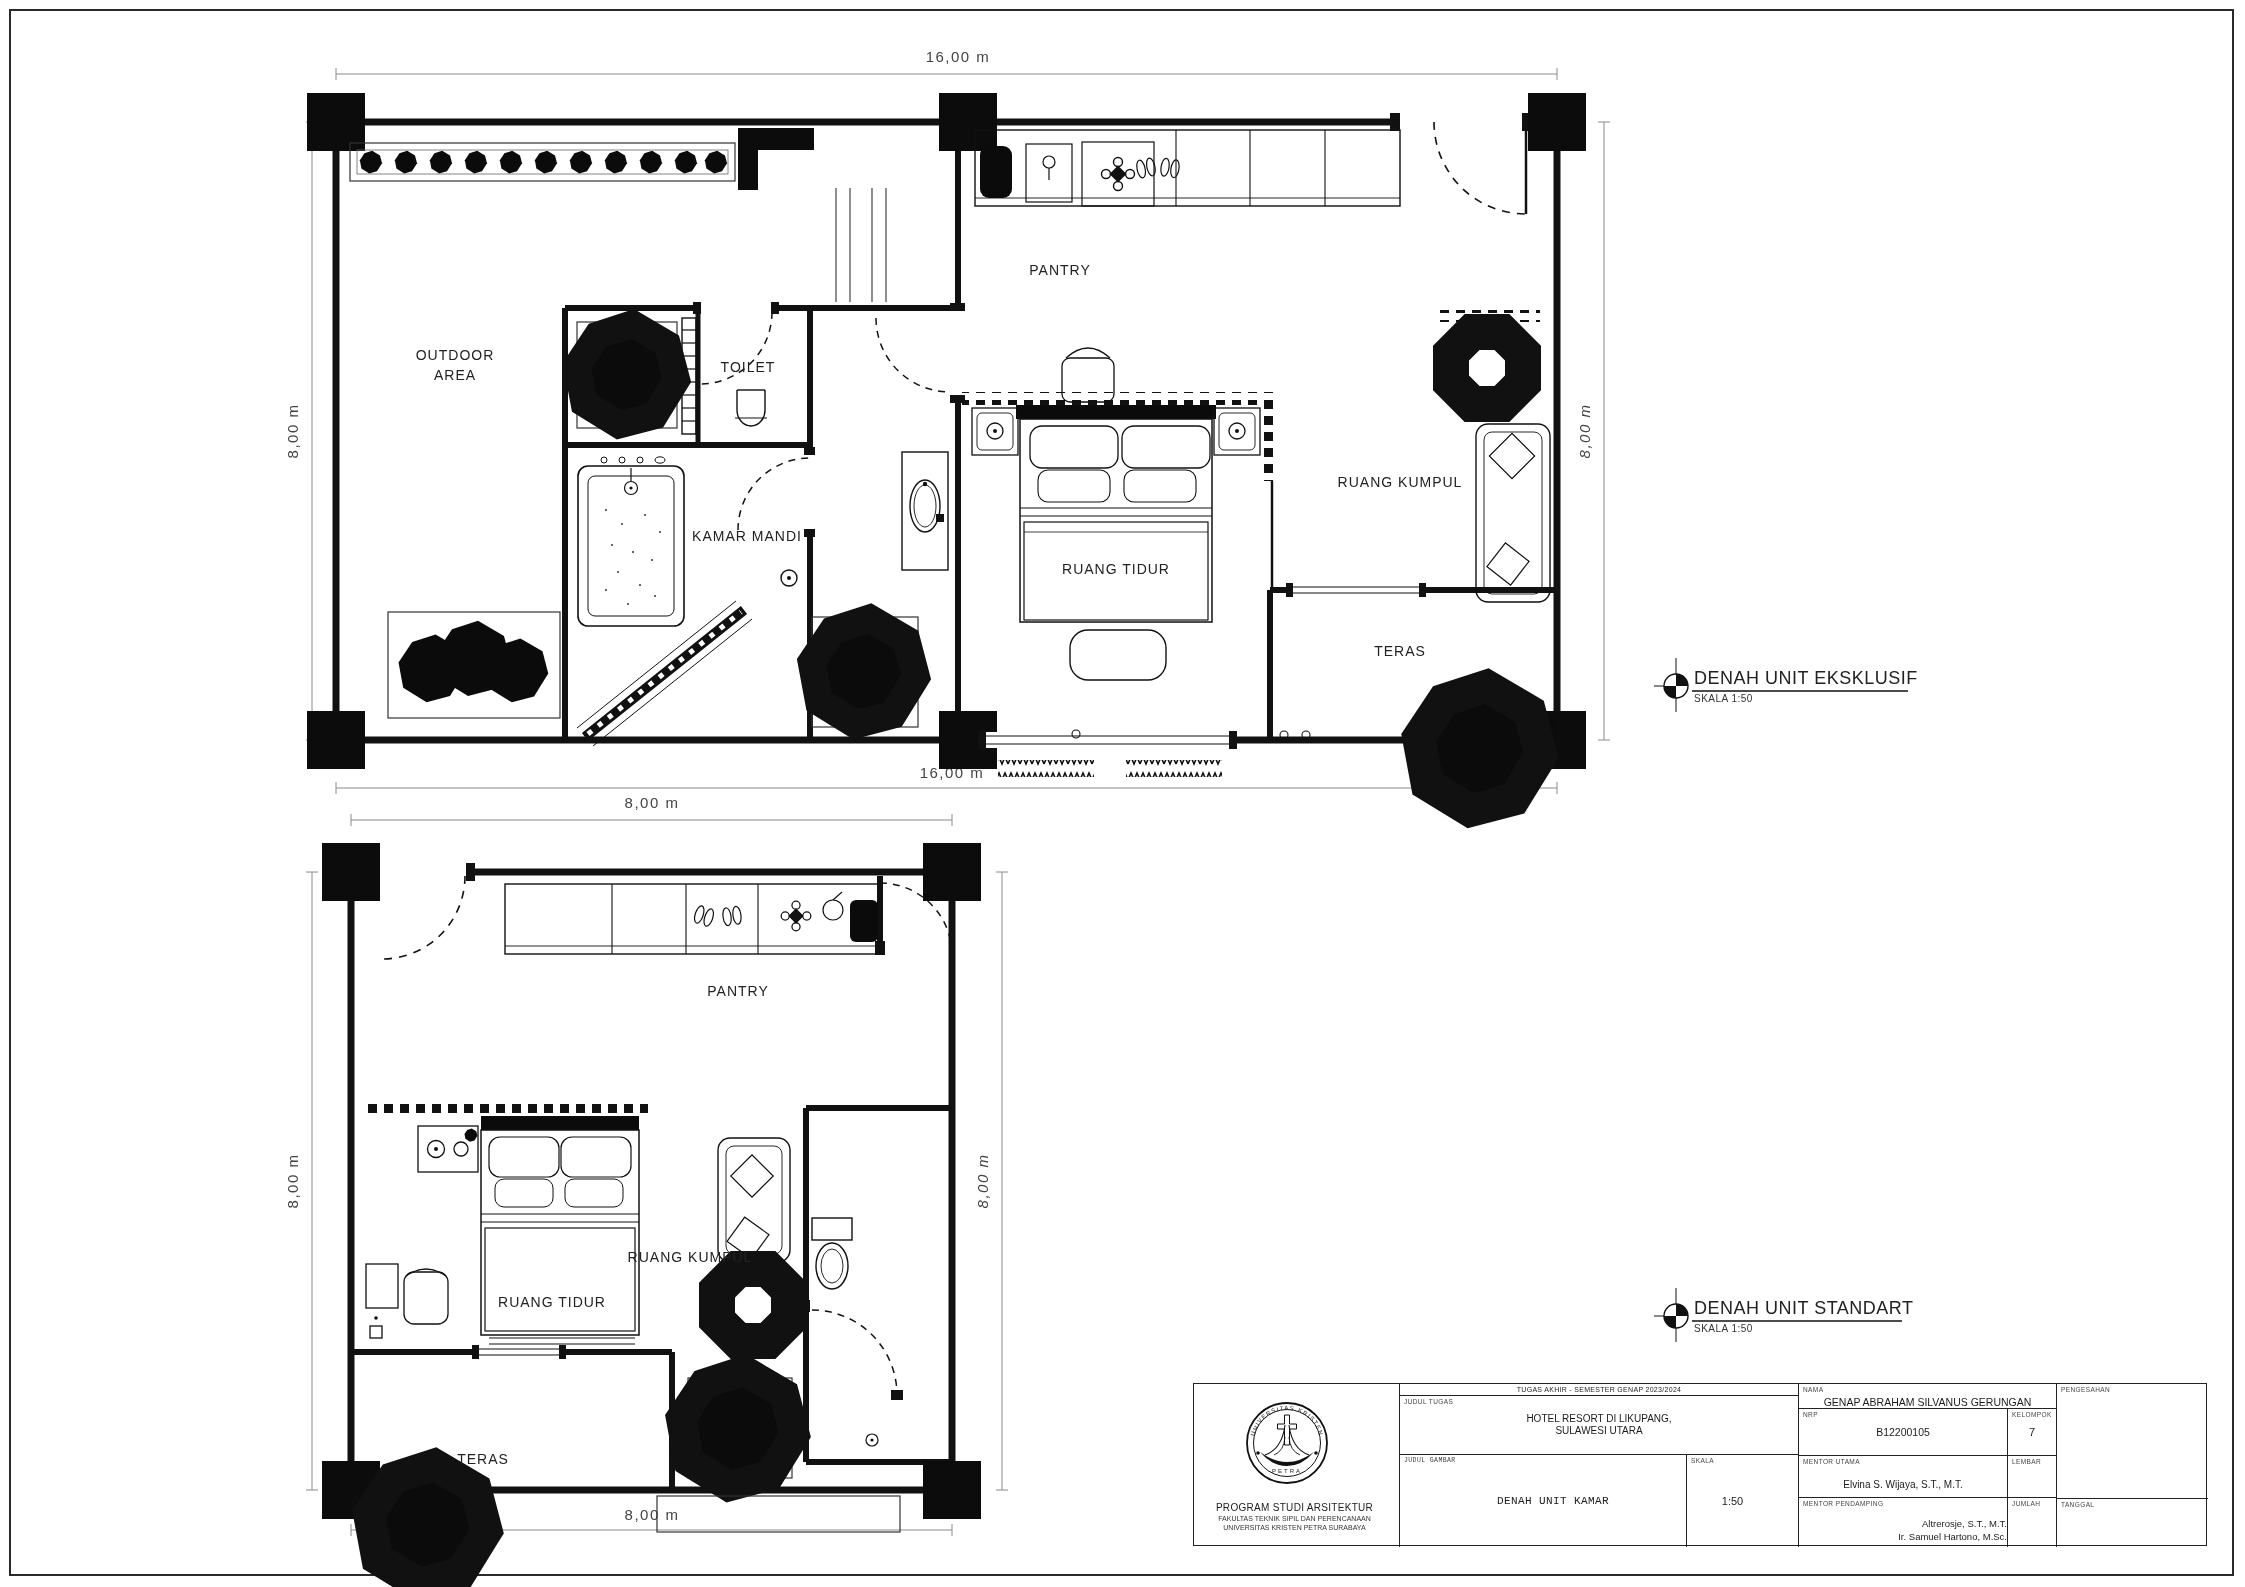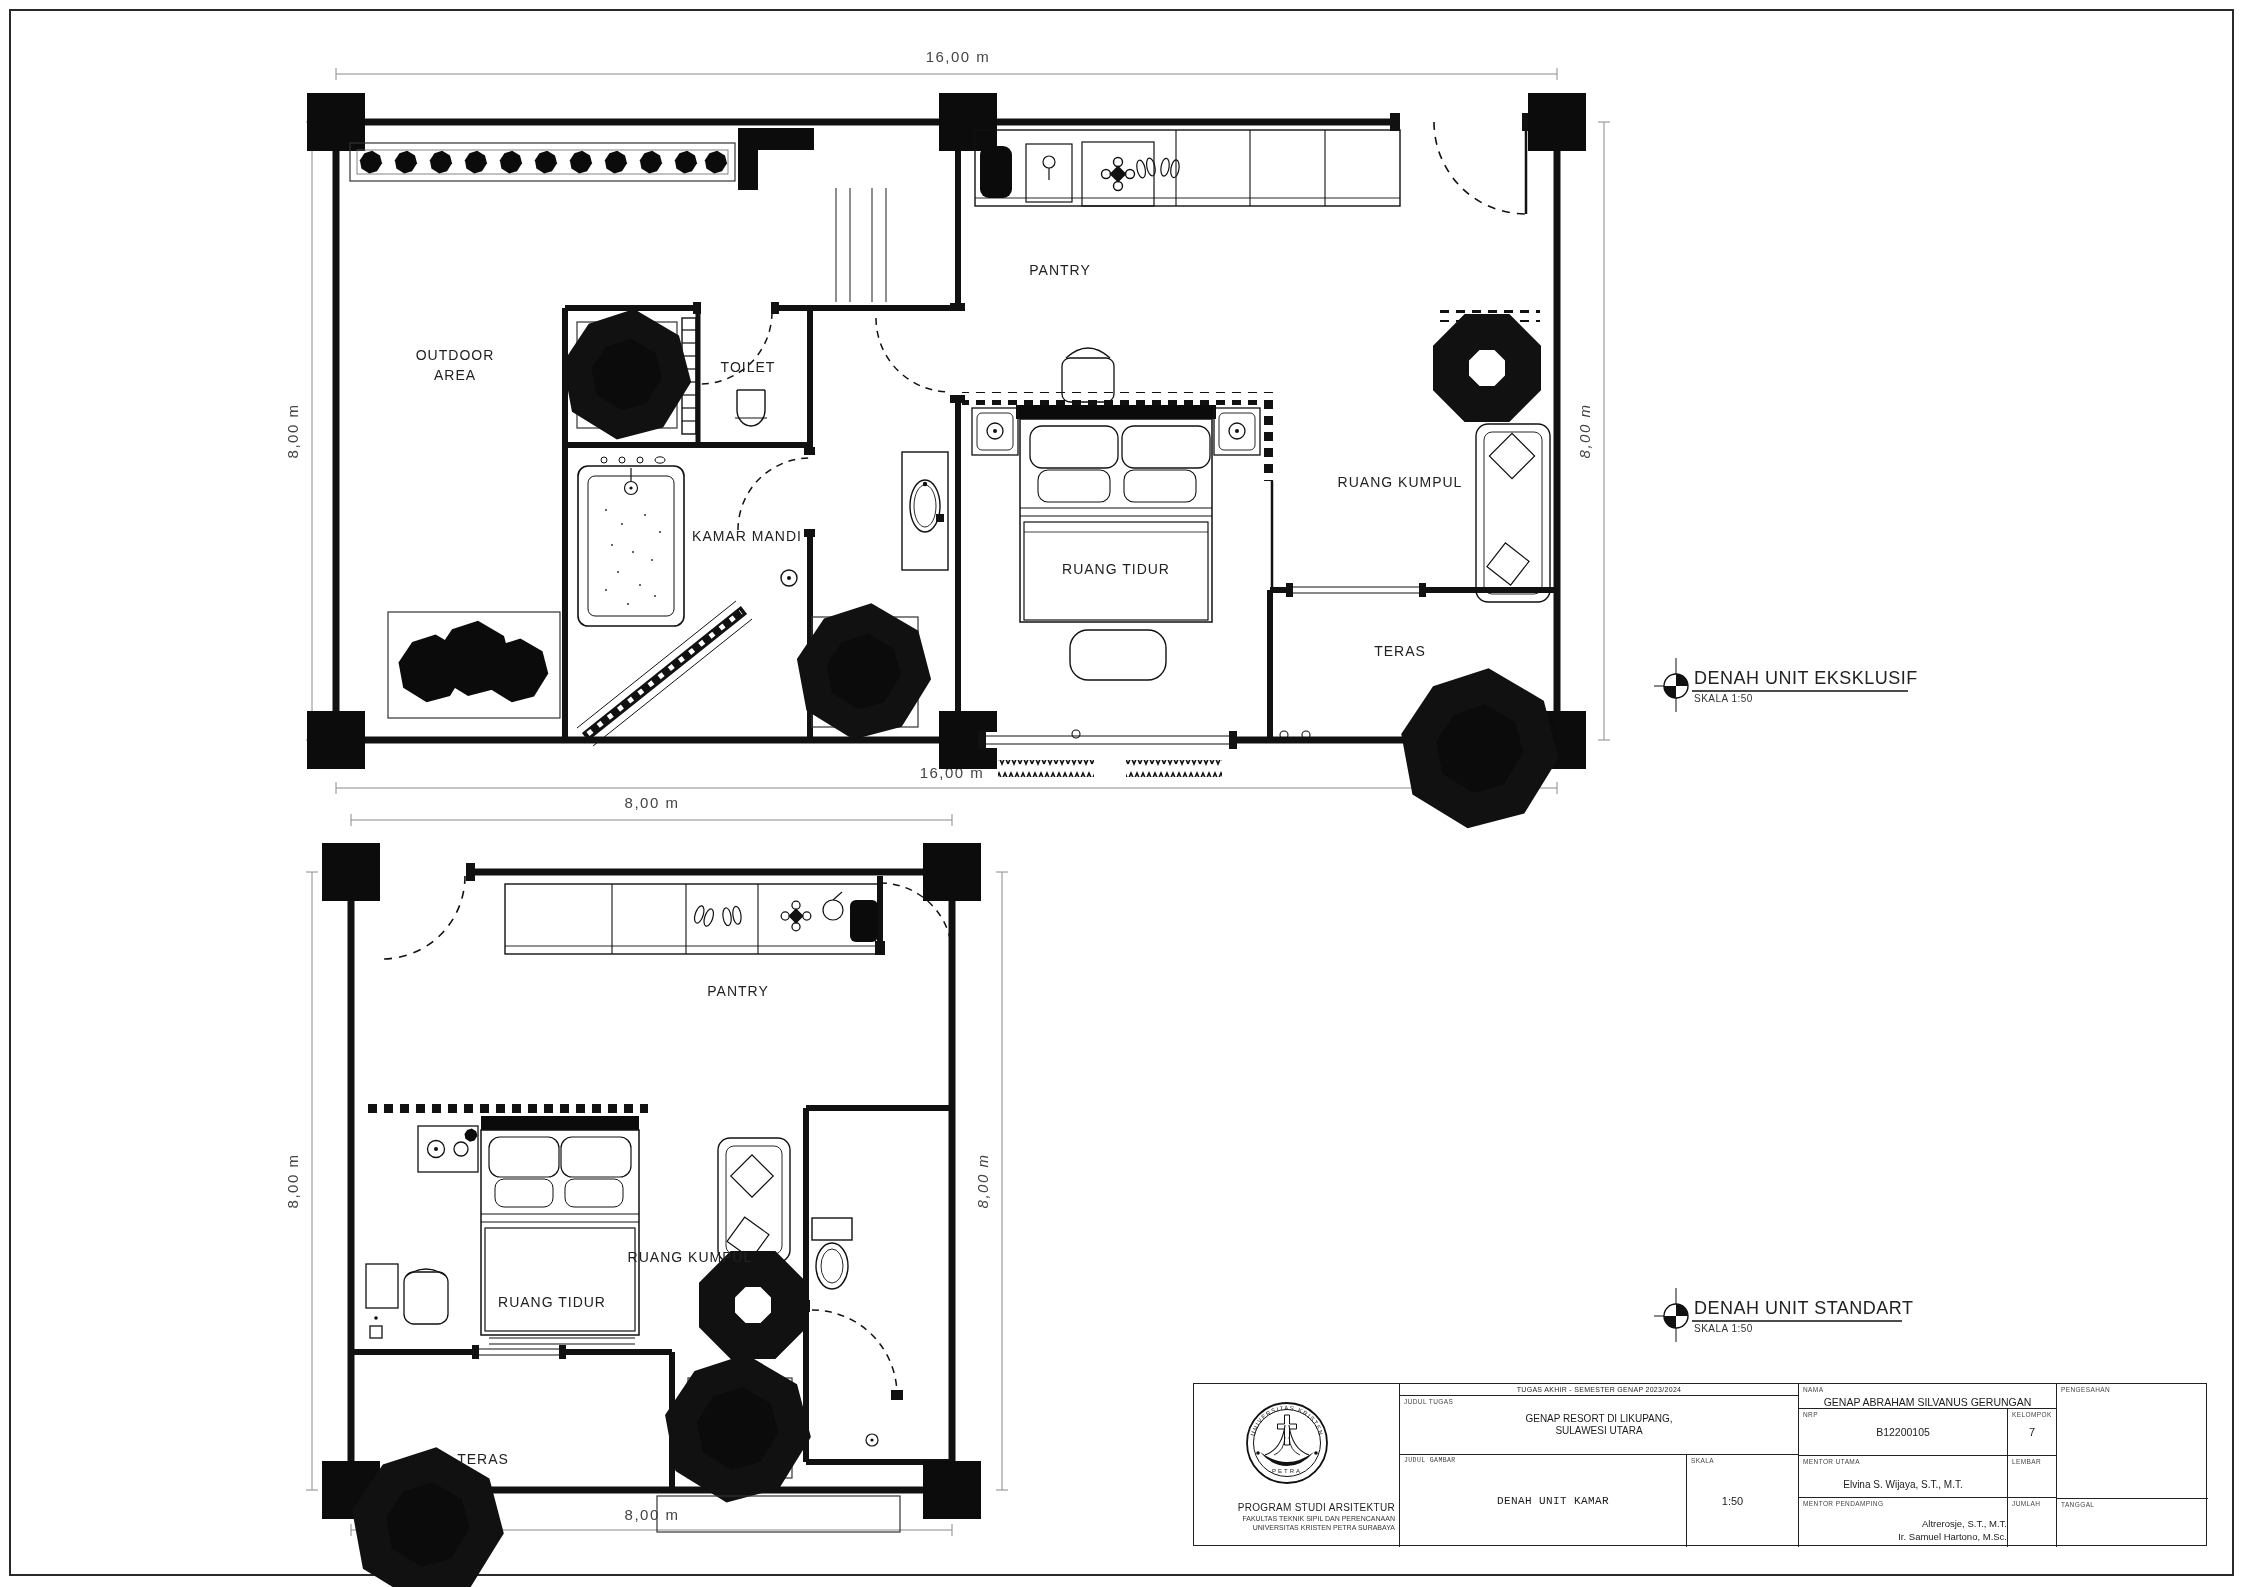--- a/index.html
+++ b/index.html
@@ -9,21 +9,21 @@
   .room{font-size:14px;letter-spacing:1px;}
   .dim{font-size:15px;letter-spacing:1.5px;fill:#444;}
   .ptitle{font-size:18px;letter-spacing:.5px;fill:#222;}
   .pscale{font-size:10px;letter-spacing:.5px;fill:#333;}
   
   #titleblock{position:absolute;left:1193px;top:1383px;width:1014px;height:163px;border:1.6px solid #222;box-sizing:border-box;background:#fff;}
   #titleblock .cell{position:absolute;box-sizing:border-box;}
   #titleblock .lbl{position:absolute;top:2px;left:4px;font-size:6.5px;letter-spacing:.4px;color:#444;}
   #titleblock .val{width:100%;height:100%;display:flex;align-items:center;justify-content:center;text-align:center;}
   .bb{border-bottom:1.3px solid #222;} .bl{border-left:1.3px solid #222;} .br{border-right:1.3px solid #222;}
-  .inst{position:absolute;left:0;right:4px;text-align:right;}
+  .inst{position:absolute;left:0;right:4px;text-align:center;}
   
   #pageframe{position:absolute;left:9px;top:9px;width:2225px;height:1567px;border:2px solid #2a2a2a;box-sizing:border-box;pointer-events:none;}
 </style>
 </head>
 <body>
 
 <div id="pageframe"></div>
 
 <svg id="sheet" width="2245" height="1587" viewBox="0 0 2245 1587">
   <defs>
@@ -500,21 +500,21 @@
     <div class="inst" style="top:131px;font-size:7px;color:#333;">FAKULTAS TEKNIK SIPIL DAN PERENCANAAN</div>
     <div class="inst" style="top:140px;font-size:7px;color:#333;">UNIVERSITAS KRISTEN PETRA SURABAYA</div>
   </div>
 
   <div class="cell bb" style="left:206px;top:0;width:398px;height:12px;">
     <div class="val" style="font-size:7px;letter-spacing:.3px;">TUGAS AKHIR - SEMESTER GENAP 2023/2024</div>
   </div>
   <div class="cell bb" style="left:206px;top:12px;width:398px;height:59px;">
     <span class="lbl">JUDUL TUGAS</span>
     <div class="val" style="flex-direction:column;font-size:10px;line-height:1.25;">
-      <div>GENAP RESORT DI LIKUPANG,</div>
+      <div>HOTEL RESORT DI LIKUPANG,</div>
       <div>SULAWESI UTARA</div>
     </div>
   </div>
   <div class="cell" style="left:206px;top:71px;width:306px;height:92px;font-family:Liberation Mono, monospace;">
     <span class="lbl">JUDUL GAMBAR</span>
     <div class="val" style="font-size:11px;letter-spacing:.4px;">DENAH UNIT KAMAR</div>
   </div>
   <div class="cell bl" style="left:492px;top:71px;width:92px;height:92px;">
     <span class="lbl">SKALA</span>
     <div class="val" style="font-size:11px;">1:50</div>

